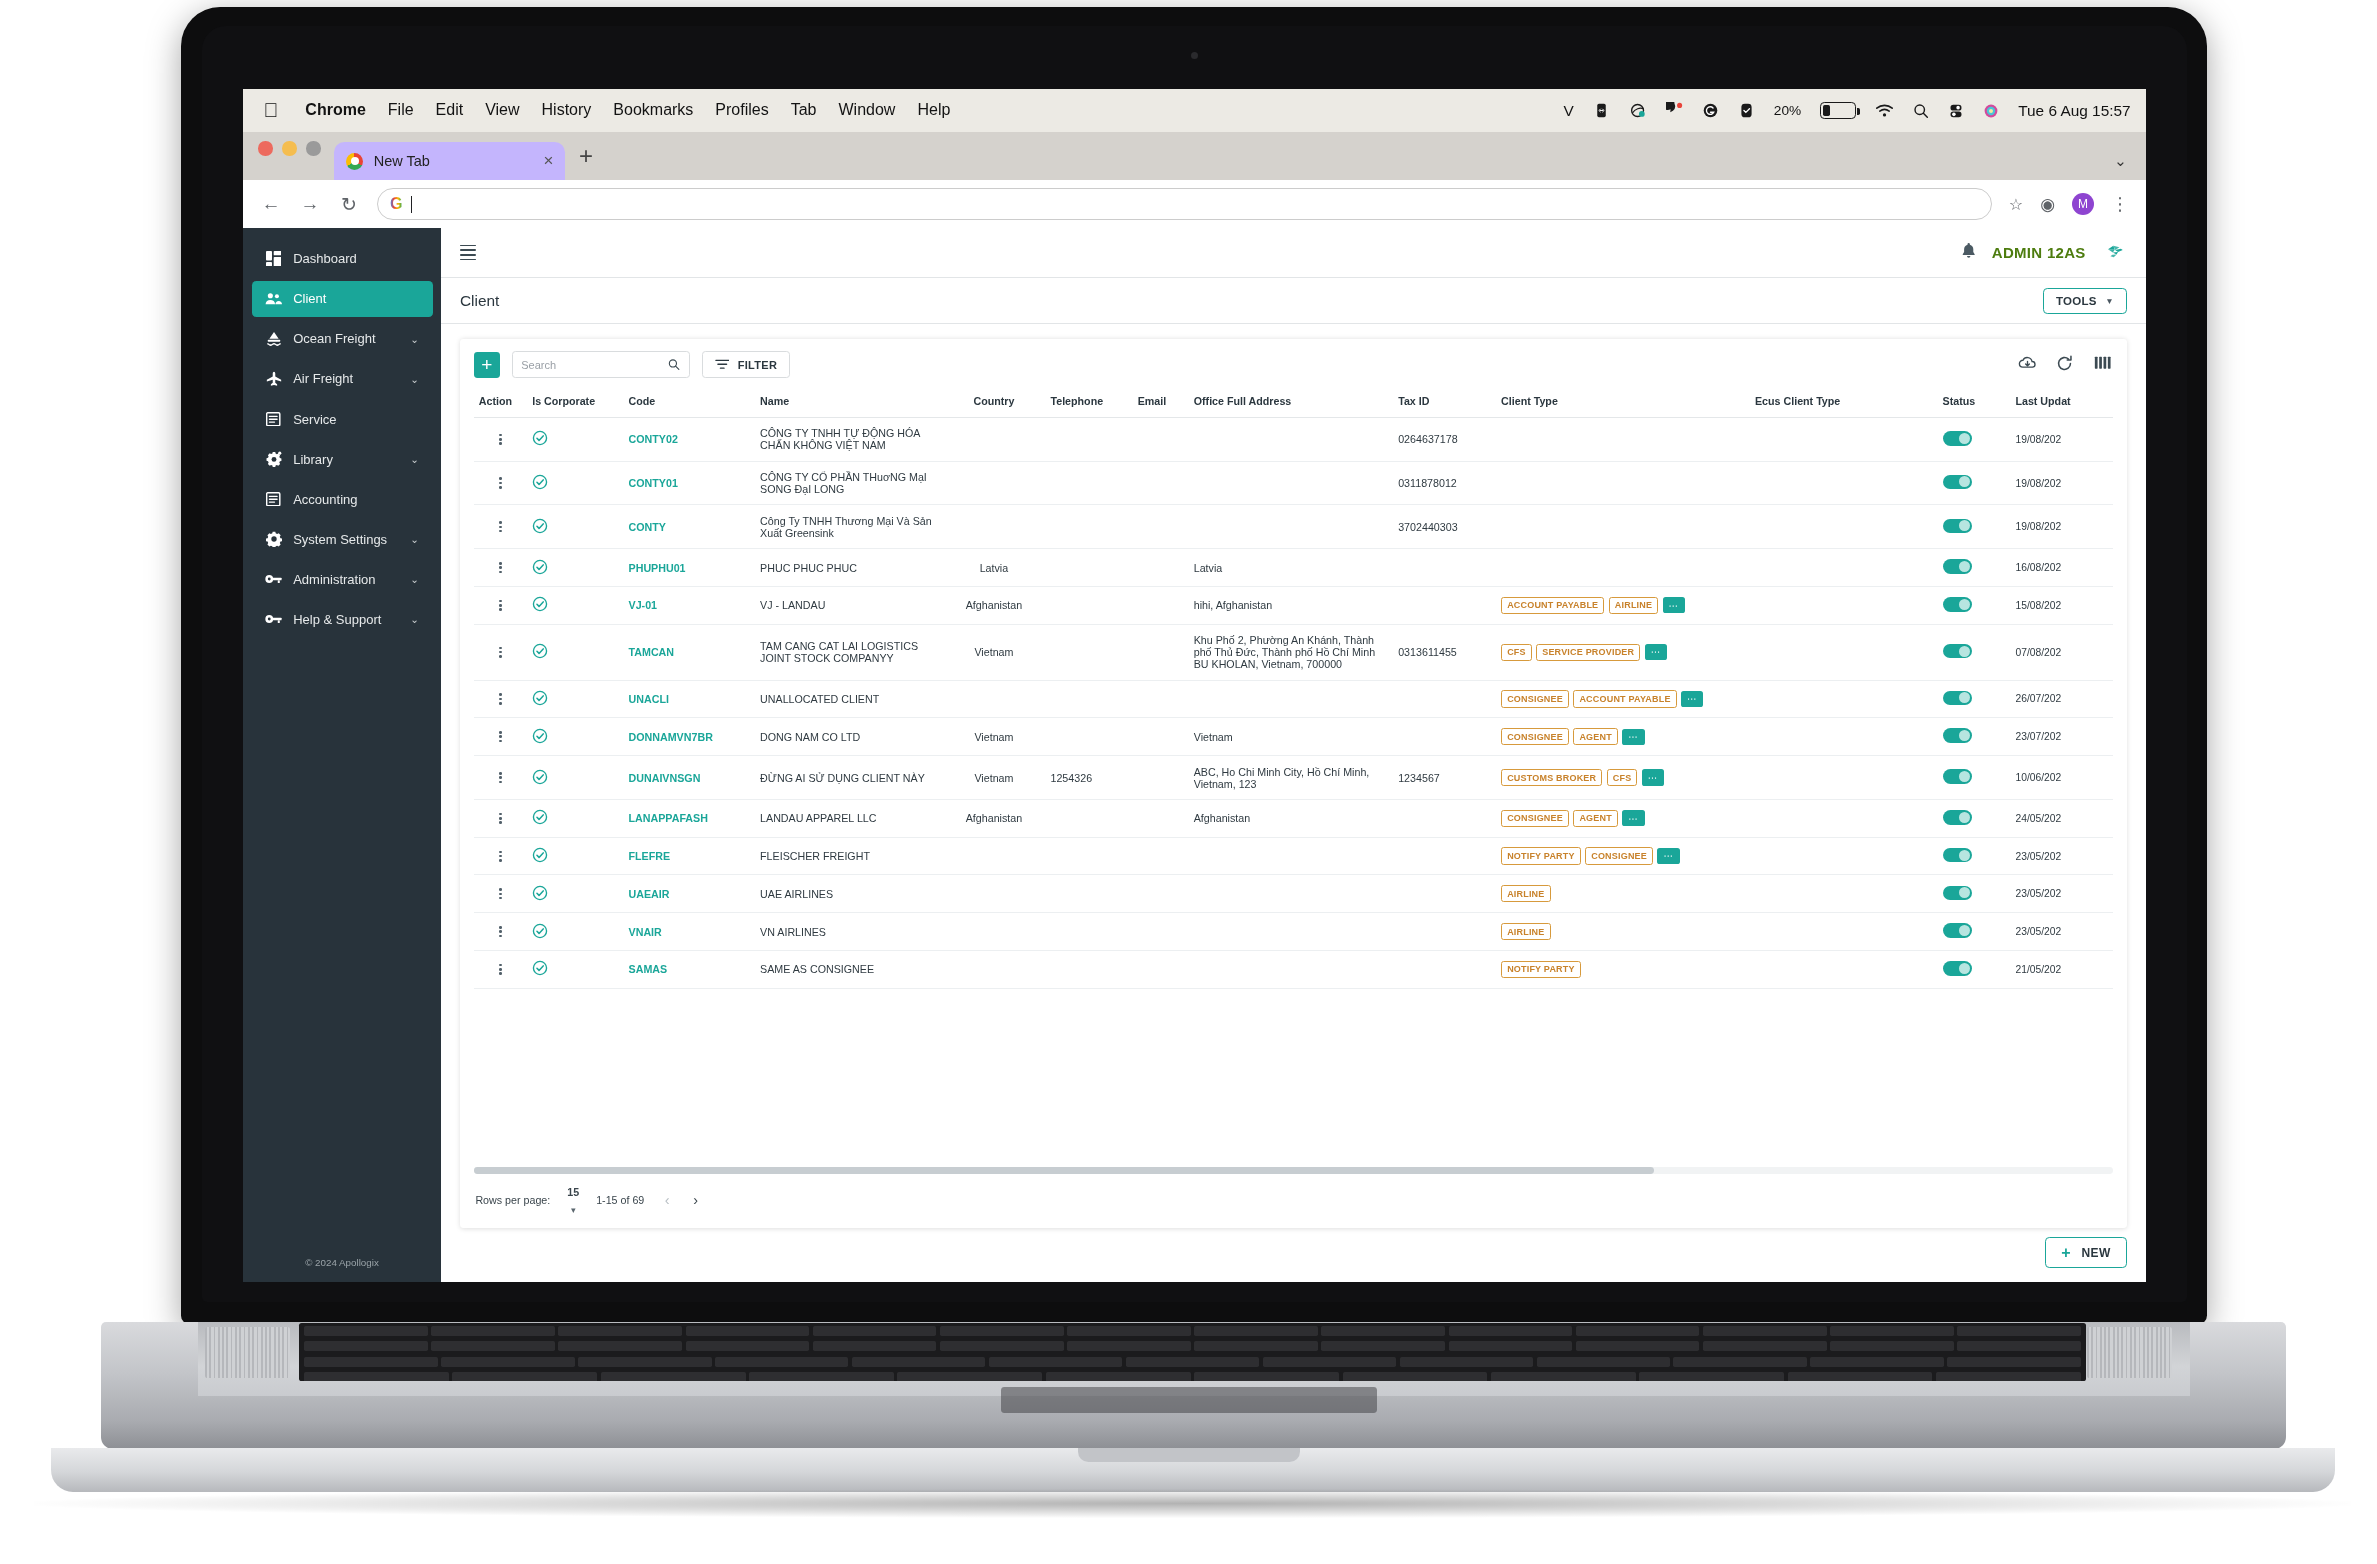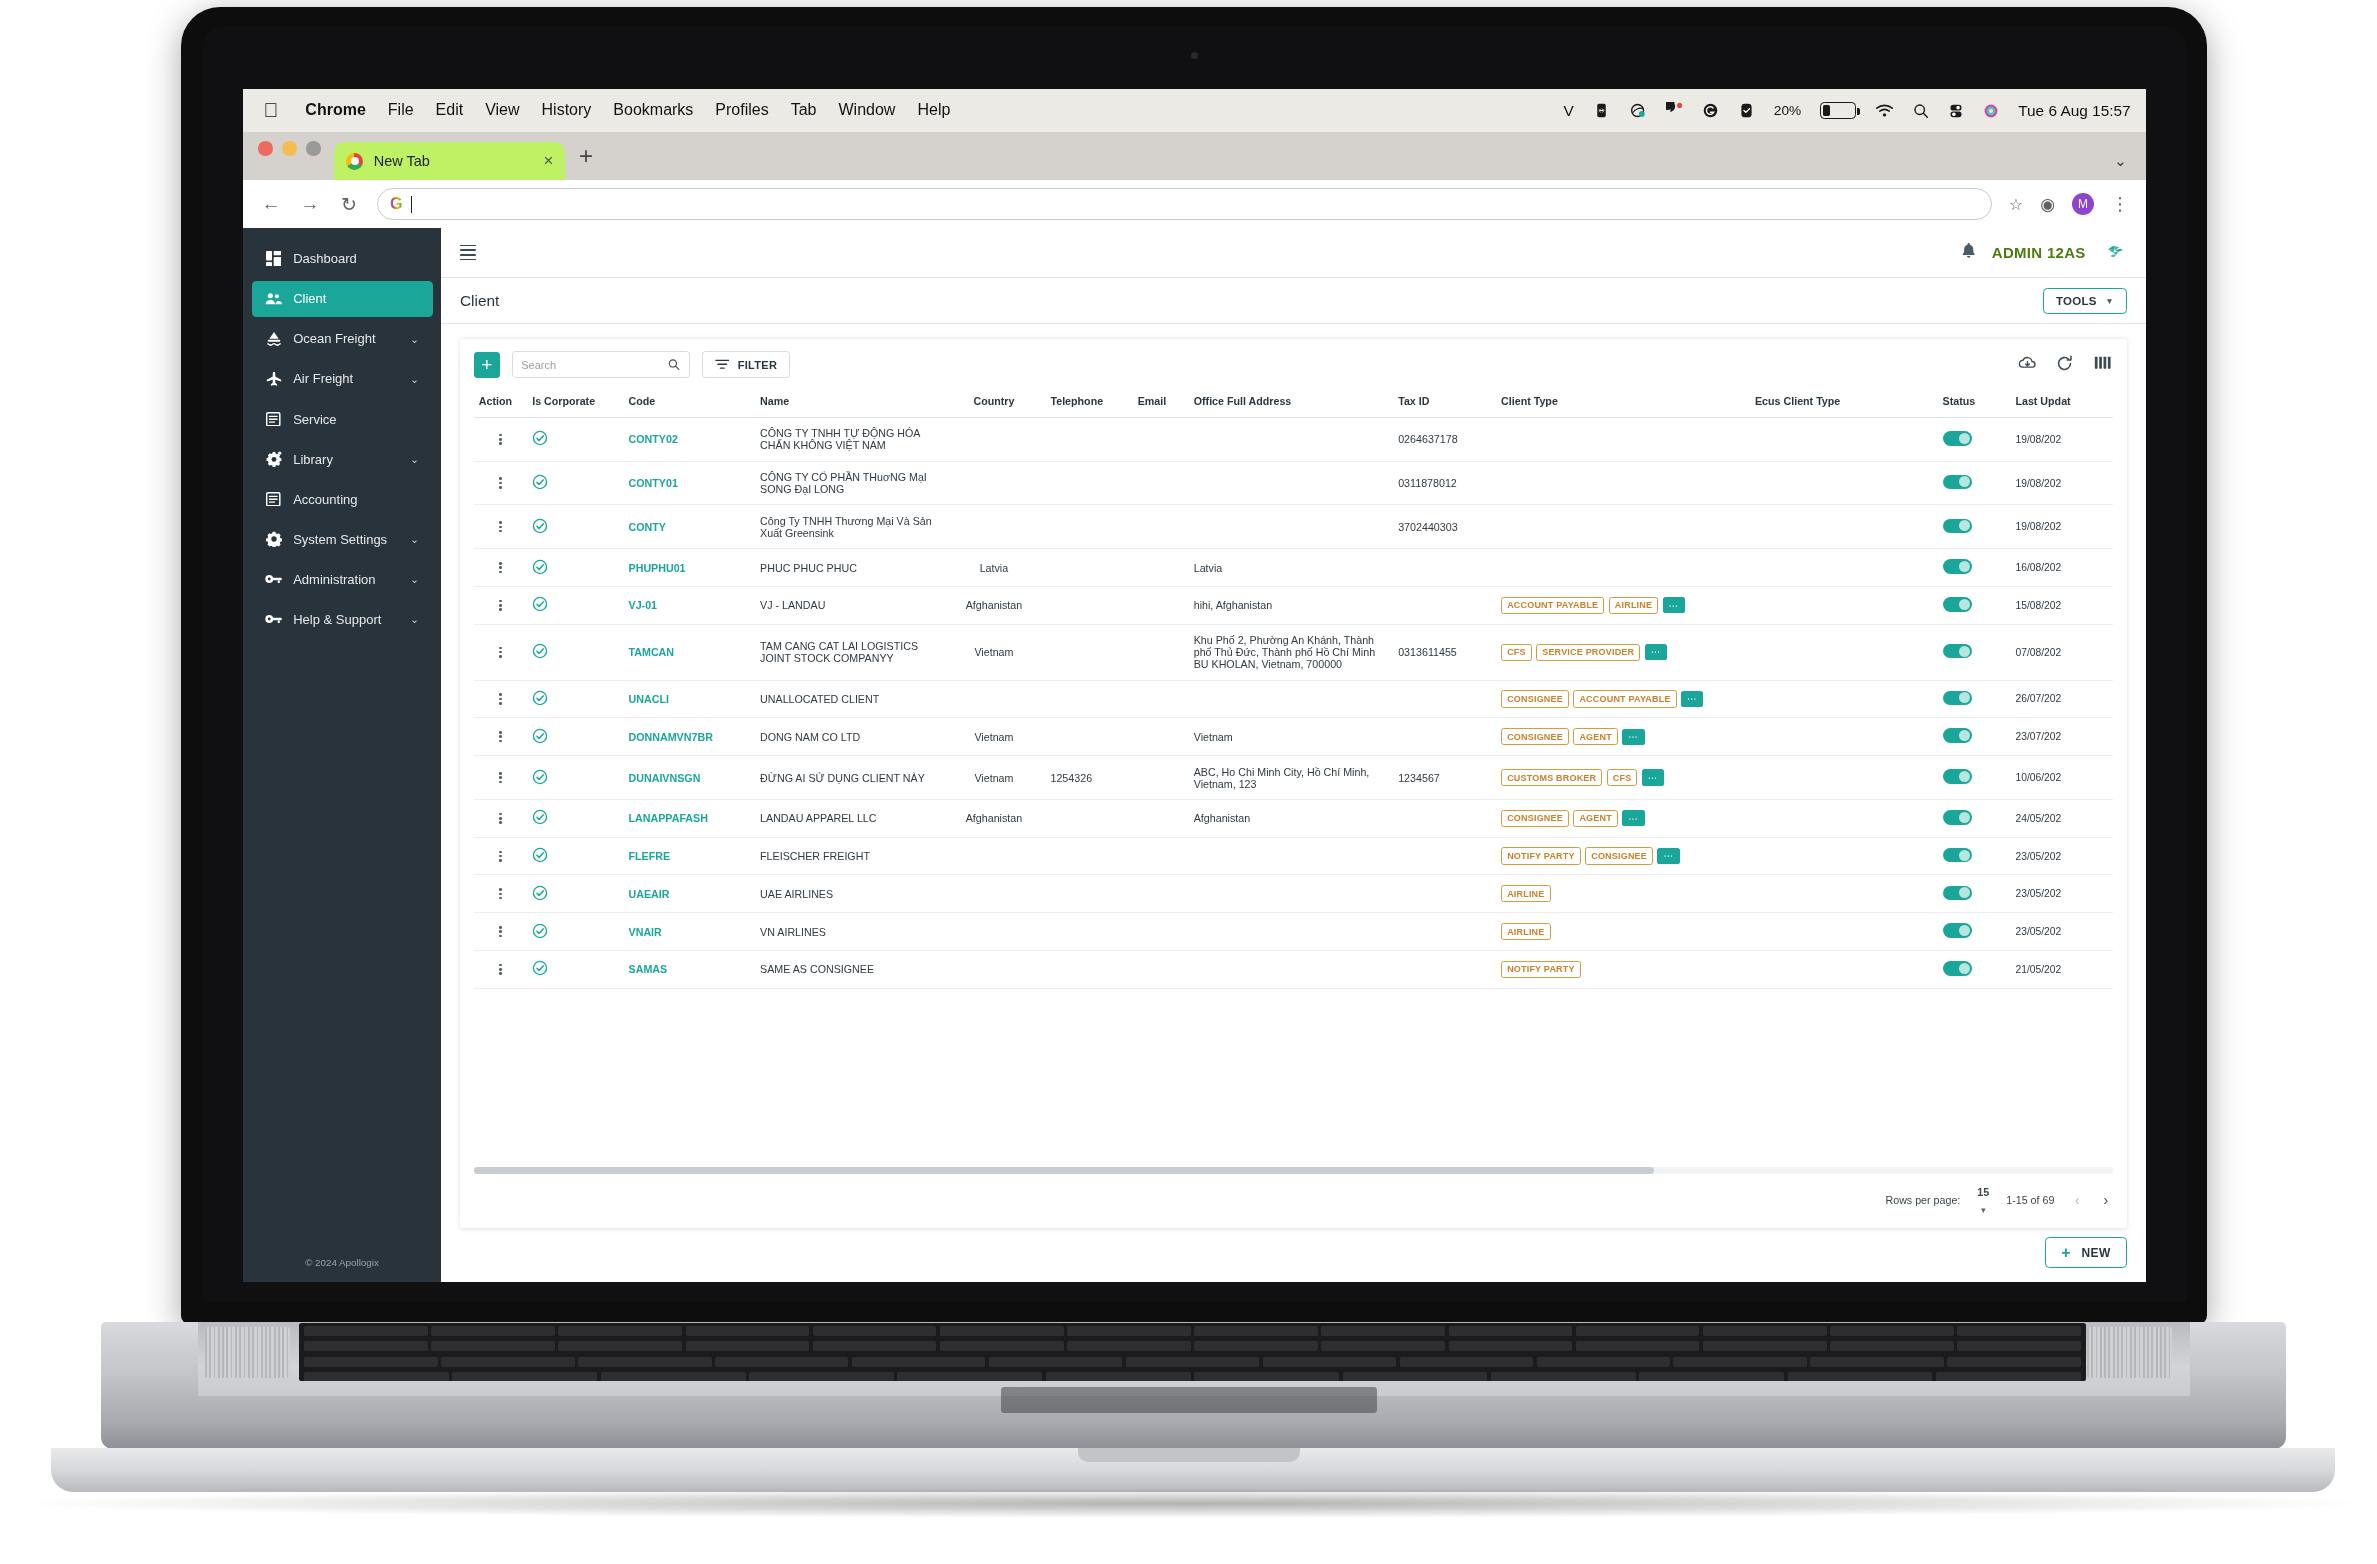--- a/index.html
+++ b/index.html
@@ -104,21 +104,21 @@
 
   
   .chrome-tabs {
     height:48px; background:#d5d2cd; display:flex; align-items:flex-end; padding-left:15.4px;
     position:relative;
   }
   .traffic { display:flex; gap:9.4px; align-items:center; height:48px; padding-bottom:15.4px; }
   .dot { width:14.5px;height:14.5px;border-radius:50%; }
   .dot.r{background:#ed6a5e;} .dot.y{background:#f5bd4f;} .dot.g{background:#9a9a9a;}
   .tab {
-    margin-left:13.7px; width:231px; height:38px; background:#bef264;
+    margin-left:13.7px; width:231px; height:38px; background:#c4b5fd;
     border-radius:10.3px 10.3px 0 0; display:flex; align-items:center;
     padding:0 12px; gap:10.3px; font-size:14.5px; color:#222;
   }
   .tab-fav { width:17px;height:17px;border-radius:50%;
     background:conic-gradient(#ea4335 0 33%, #34a853 33% 66%, #fbbc05 66% 100%);
     position:relative; }
   .tab-fav:after{content:"";position:absolute;inset:4.3px;background:#fff;border-radius:50%;}
   .tab-title{flex:1; white-space:nowrap; overflow:hidden;}
   .tab-x{ font-size:17px; color:#555; }
   .newtab{ font-size:24px; color:#444; margin-left:13.7px; padding-bottom:10.3px; }
@@ -265,21 +265,21 @@
 
   .hscroll {
     height:6.8px; background:#f1f3f4; border-radius:3.4px; margin:0 13.7px;
     position:relative;
   }
   .hscroll i { position:absolute; left:0; top:0; height:6.8px; width:72%;
     background:#c7cdd1; border-radius:3.4px; display:block; }
 
   .paging {
     display:flex; align-items:center; gap:17px; padding:12px 15.4px 13.7px;
-    font-size:10.7px; color:#3a454c;justify-content:flex-end;
+    font-size:10.7px; color:#3a454c;
   }
   .rpp-sel { display:flex; align-items:center; gap:7.7px; font-weight:bold;flex-direction:column; }
   .rpp-sel .cv{ font-size:7.7px; color:#5a666e; }
   .pg-arrow { font-size:14.5px; color:#3a454c; padding:0 3.4px; }
   .pg-arrow.dim { color:#b7bec3; }
 
   .bottombar { padding:8.5px 19px 13.7px; display:flex; }
   .new-btn {
     margin-left:auto; border:0.9px solid #1aa699; border-radius:4.3px;
     padding:6.8px 15.4px; display:flex; align-items:center; gap:10.3px;

